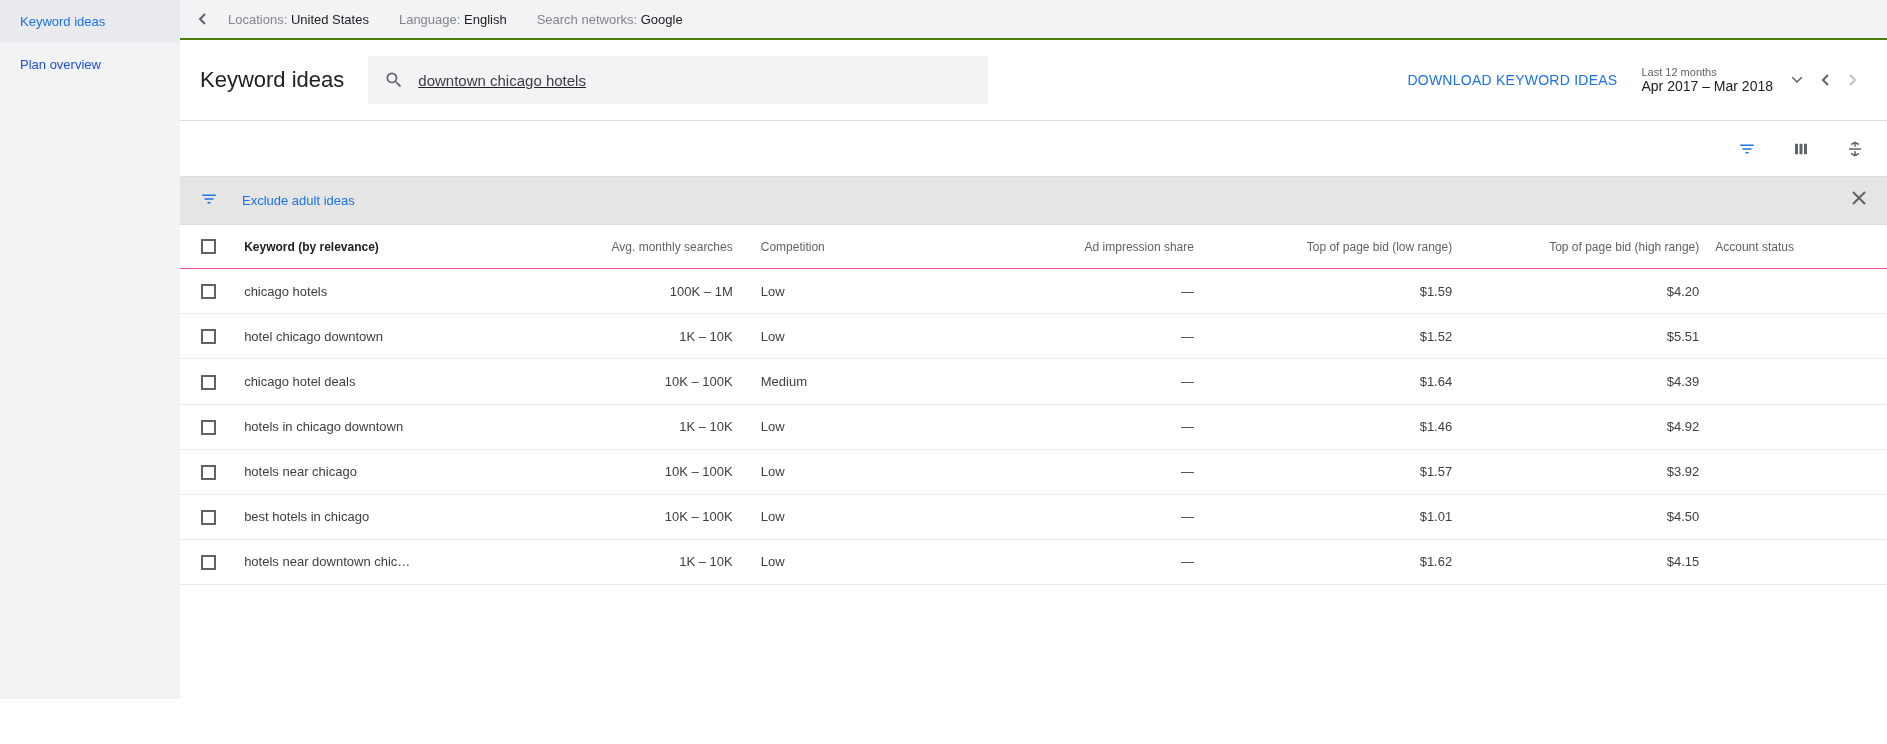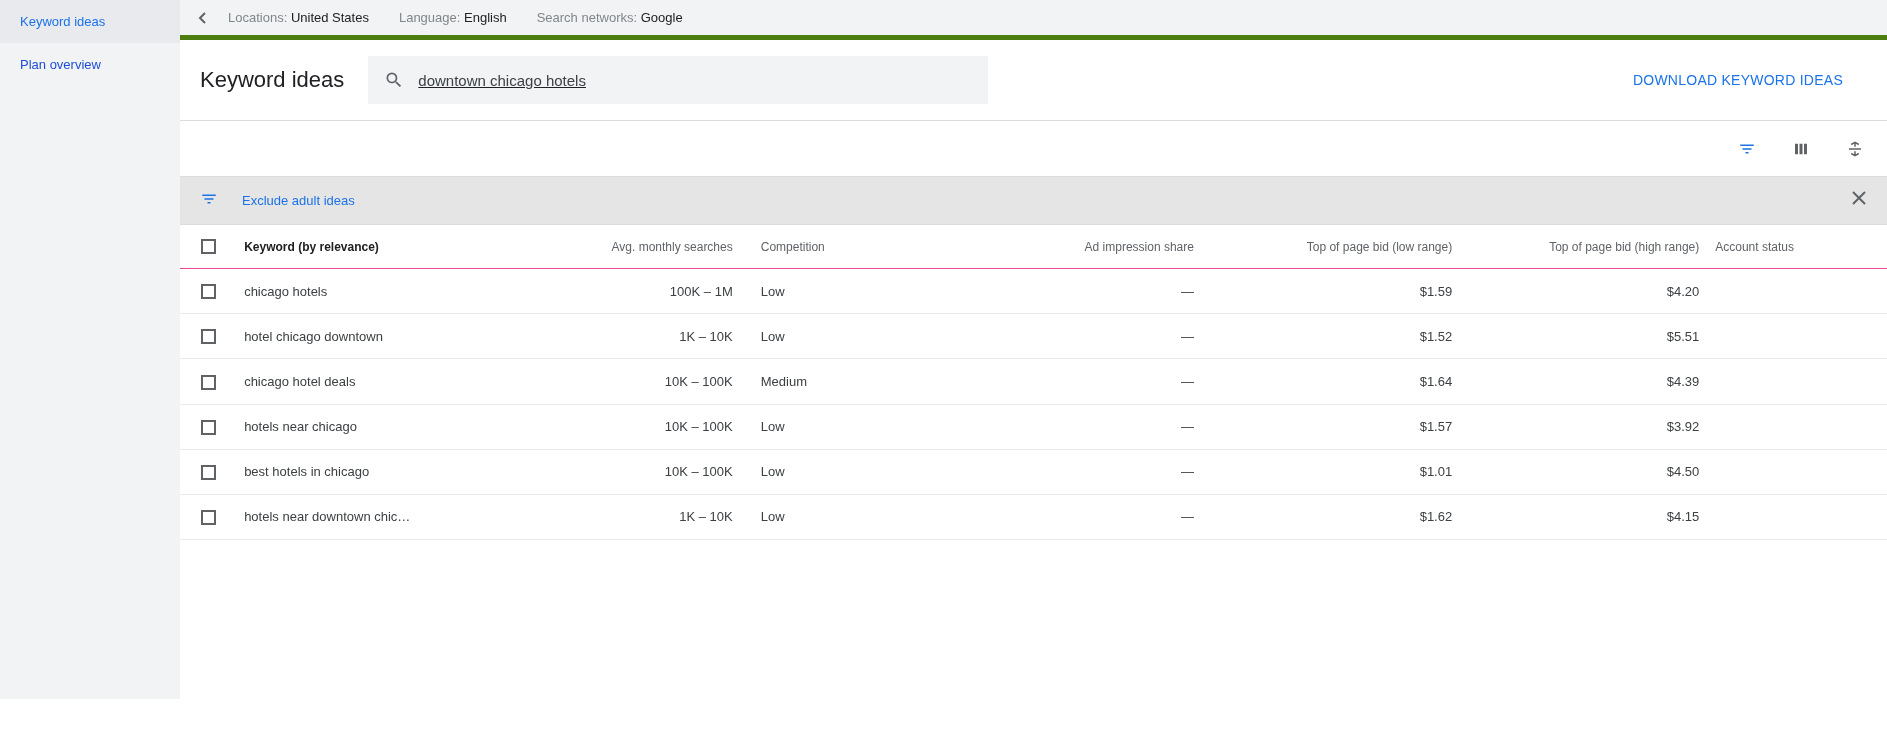--- a/index.html
+++ b/index.html
@@ -3,21 +3,21 @@
 <meta charset="utf-8">
 <style>
 * { margin: 0; padding: 0; box-sizing: border-box; }
 body { font-family: Arial, "Helvetica Neue", Helvetica, sans-serif; font-size: 13px; color: #202124; background: #fff; width: 1887px; }
 .container { display: flex; height: 699px; }
 .sidebar { width: 180px; background: #f1f3f4; flex-shrink: 0; padding-top: 0; }
 .sidebar-item { padding: 14px 20px; font-size: 13px; cursor: pointer; }
 .sidebar-item.active { color: #1a73e8; background: #e8eaed; }
 .sidebar-item:not(.active) { color: #1d4ed8; }
 .main { flex: 1; display: flex; flex-direction: column; overflow: hidden; }
-.topbar { height: 40px; background: #f1f3f4; border-bottom: 5px solid #4d7c0f; display: flex; align-items: center; padding: 0 10px; color: #5f6368; font-size: 13px; }
+.topbar { height: 40px; background: #f1f3f4; border-bottom: 2px solid #4d7c0f; display: flex; align-items: center; padding: 0 10px; color: #5f6368; font-size: 13px; }
 .collapse-btn { width: 24px; height: 24px; display: flex; align-items: center; justify-content: center; margin-right: 14px; cursor: pointer; color: #5f6368; }
 .topbar-item { margin-right: 30px; }
 .topbar-item .label { color: #80868b; }
 .topbar-item .value { color: #202124; }
 .header-row { display: flex; align-items: center; padding: 16px 20px; background: #fff; border-bottom: 1px solid #dadce0; }
 .page-title { font-size: 22px; color: #202124; margin-right: 24px; white-space: nowrap; }
 .search-box { flex-grow: 0; width: 620px; height: 48px; background: #f1f3f4; display: flex; align-items: center; padding: 0 16px; text-decoration: underline; }
 .search-box svg { margin-right: 14px; }
 .search-input { border: none; background: transparent; outline: none; font-size: 15px; color: #3c4043; flex: 1; }
 .header-spacer { flex: 1; }
@@ -81,20 +81,41 @@
     <div class="header-row">
       <div class="page-title">Keyword ideas</div>
       <div class="search-box">
         <svg width="20" height="20" viewBox="0 0 24 24" fill="#5f6368">
             <path d="M15.5 14h-.79l-.28-.27A6.471 6.471 0 0 0 16 9.5 6.5 6.5 0 1 0 9.5 16c1.61 0 3.09-.59 4.23-1.57l.27.28v.79l5 4.99L20.49 19l-4.99-5zm-6 0C7.01 14 5 11.99 5 9.5S7.01 5 9.5 5 14 7.01 14 9.5 11.99 14 9.5 14z"></path>
           </svg>
         <input class="search-input" value="downtown chicago hotels" style="">
       </div>
       <div class="header-spacer"></div>
       <div class="download-link">DOWNLOAD KEYWORD IDEAS</div>
+      <div class="date-range">
+        <div class="date-range-text">
+          <div class="small">Last 12 months</div>
+          <div class="big">Apr 2017 – Mar 2018</div>
+        </div>
+        <div class="icon-btn">
+            <svg width="10" height="6" viewBox="0 0 10 6">
+              <path d="M0 0 L5 5 L10 0" fill="none" stroke="#5f6368" stroke-width="1.5"></path>
+            </svg>
+          </div>
+        <div class="icon-btn">
+            <svg width="8" height="12" viewBox="0 0 8 12">
+              <path d="M7 1 L2 6 L7 11" fill="none" stroke="#5f6368" stroke-width="2"></path>
+            </svg>
+          </div>
+        <div class="icon-btn" style="opacity:0.4;">
+            <svg width="8" height="12" viewBox="0 0 8 12">
+              <path d="M1 1 L6 6 L1 11" fill="none" stroke="#5f6368" stroke-width="2"></path>
+            </svg>
+          </div>
+      </div>
     </div>
 
     <div class="toolbar-row">
       <div class="tb-icon active">
         <svg width="18" height="18" viewBox="0 0 24 24" fill="#1a73e8">
             <path d="M10 18h4v-2h-4v2zM3 6v2h18V6H3zm3 7h12v-2H6v2z"></path>
           </svg>
       </div>
       <div class="tb-icon">
         <svg width="18" height="18" viewBox="0 0 24 24" fill="#5f6368">
@@ -163,20 +184,30 @@
               <td class="col-keyword">chicago hotel deals</td>
               <td class="col-searches right">10K – 100K</td>
               <td class="col-comp">Medium</td>
               <td class="col-impr right">—</td>
               <td class="col-lowbid right">$1.64</td>
               <td class="col-highbid right">$4.39</td>
               <td class="col-status"></td>
             </tr>
             <tr>
               <td class="chk-cell"><span class="chk"></span></td>
+              <td class="col-keyword">hotels in chicago downtown</td>
+              <td class="col-searches right">1K – 10K</td>
+              <td class="col-comp">Low</td>
+              <td class="col-impr right">—</td>
+              <td class="col-lowbid right">$1.46</td>
+              <td class="col-highbid right">$4.92</td>
+              <td class="col-status"></td>
+            </tr>
+            <tr>
+              <td class="chk-cell"><span class="chk"></span></td>
               <td class="col-keyword">hotels near chicago</td>
               <td class="col-searches right">10K – 100K</td>
               <td class="col-comp">Low</td>
               <td class="col-impr right">—</td>
               <td class="col-lowbid right">$1.57</td>
               <td class="col-highbid right">$3.92</td>
               <td class="col-status"></td>
             </tr>
             <tr>
               <td class="chk-cell"><span class="chk"></span></td>

